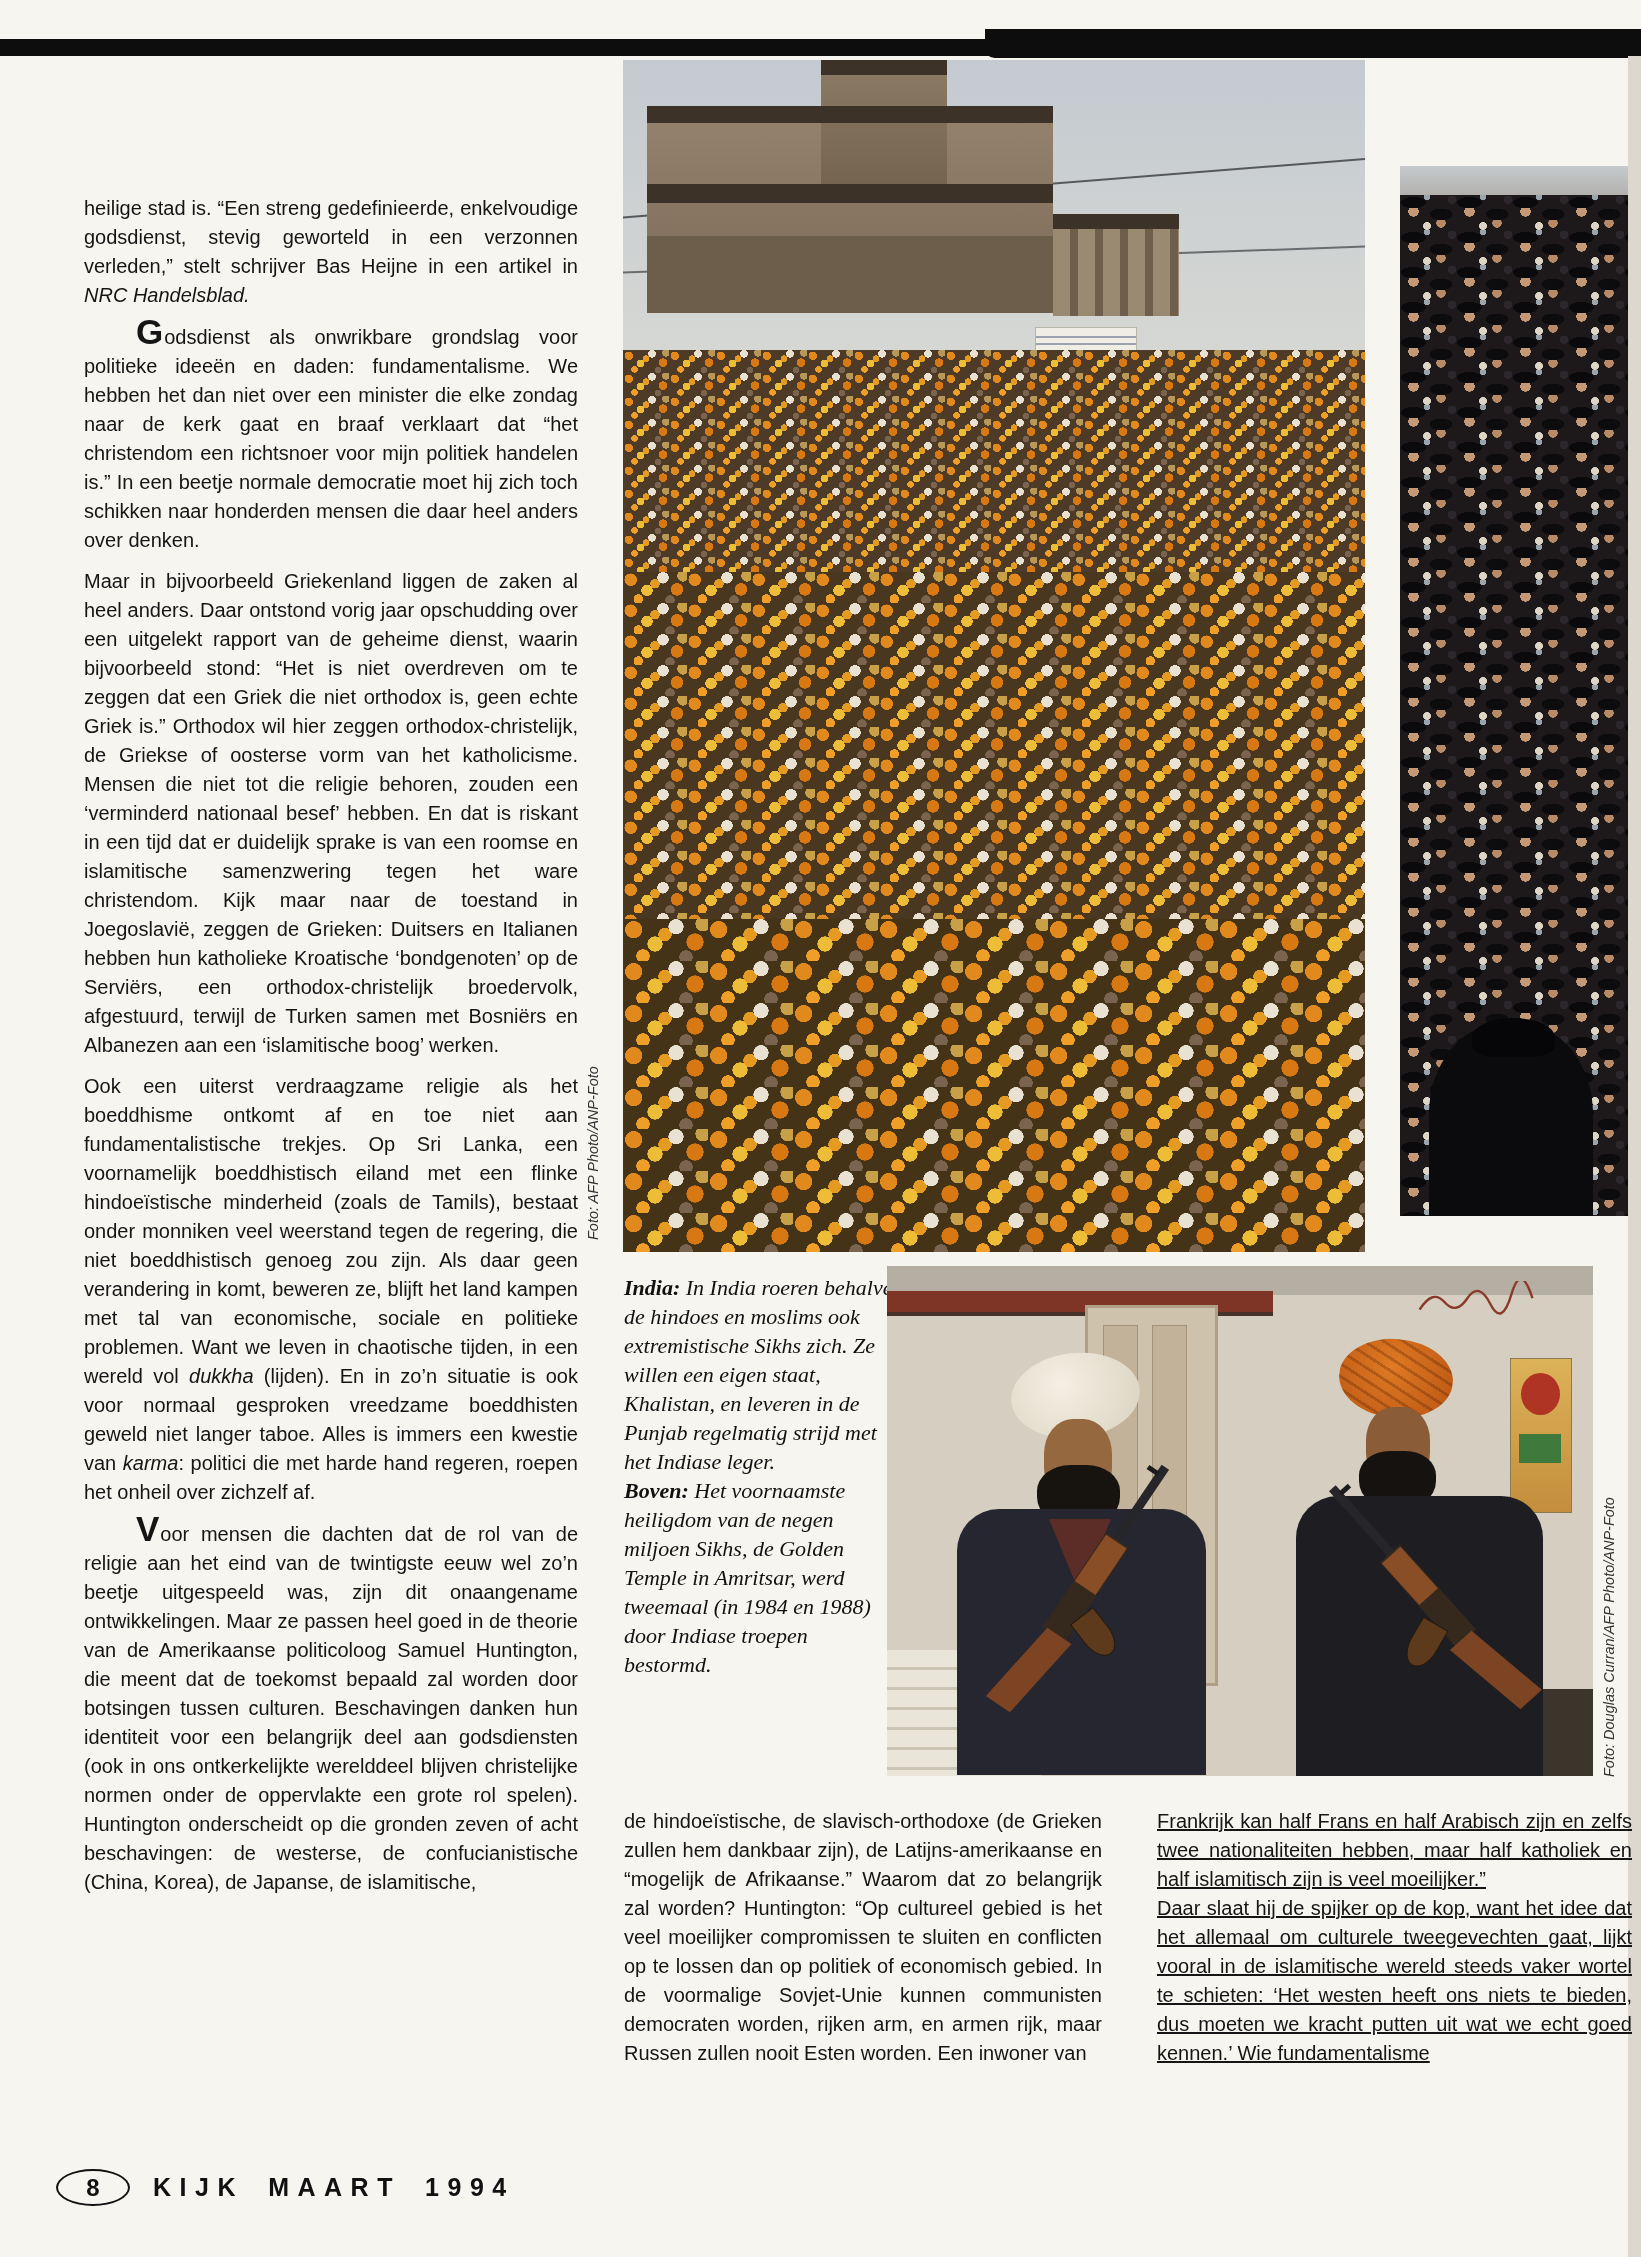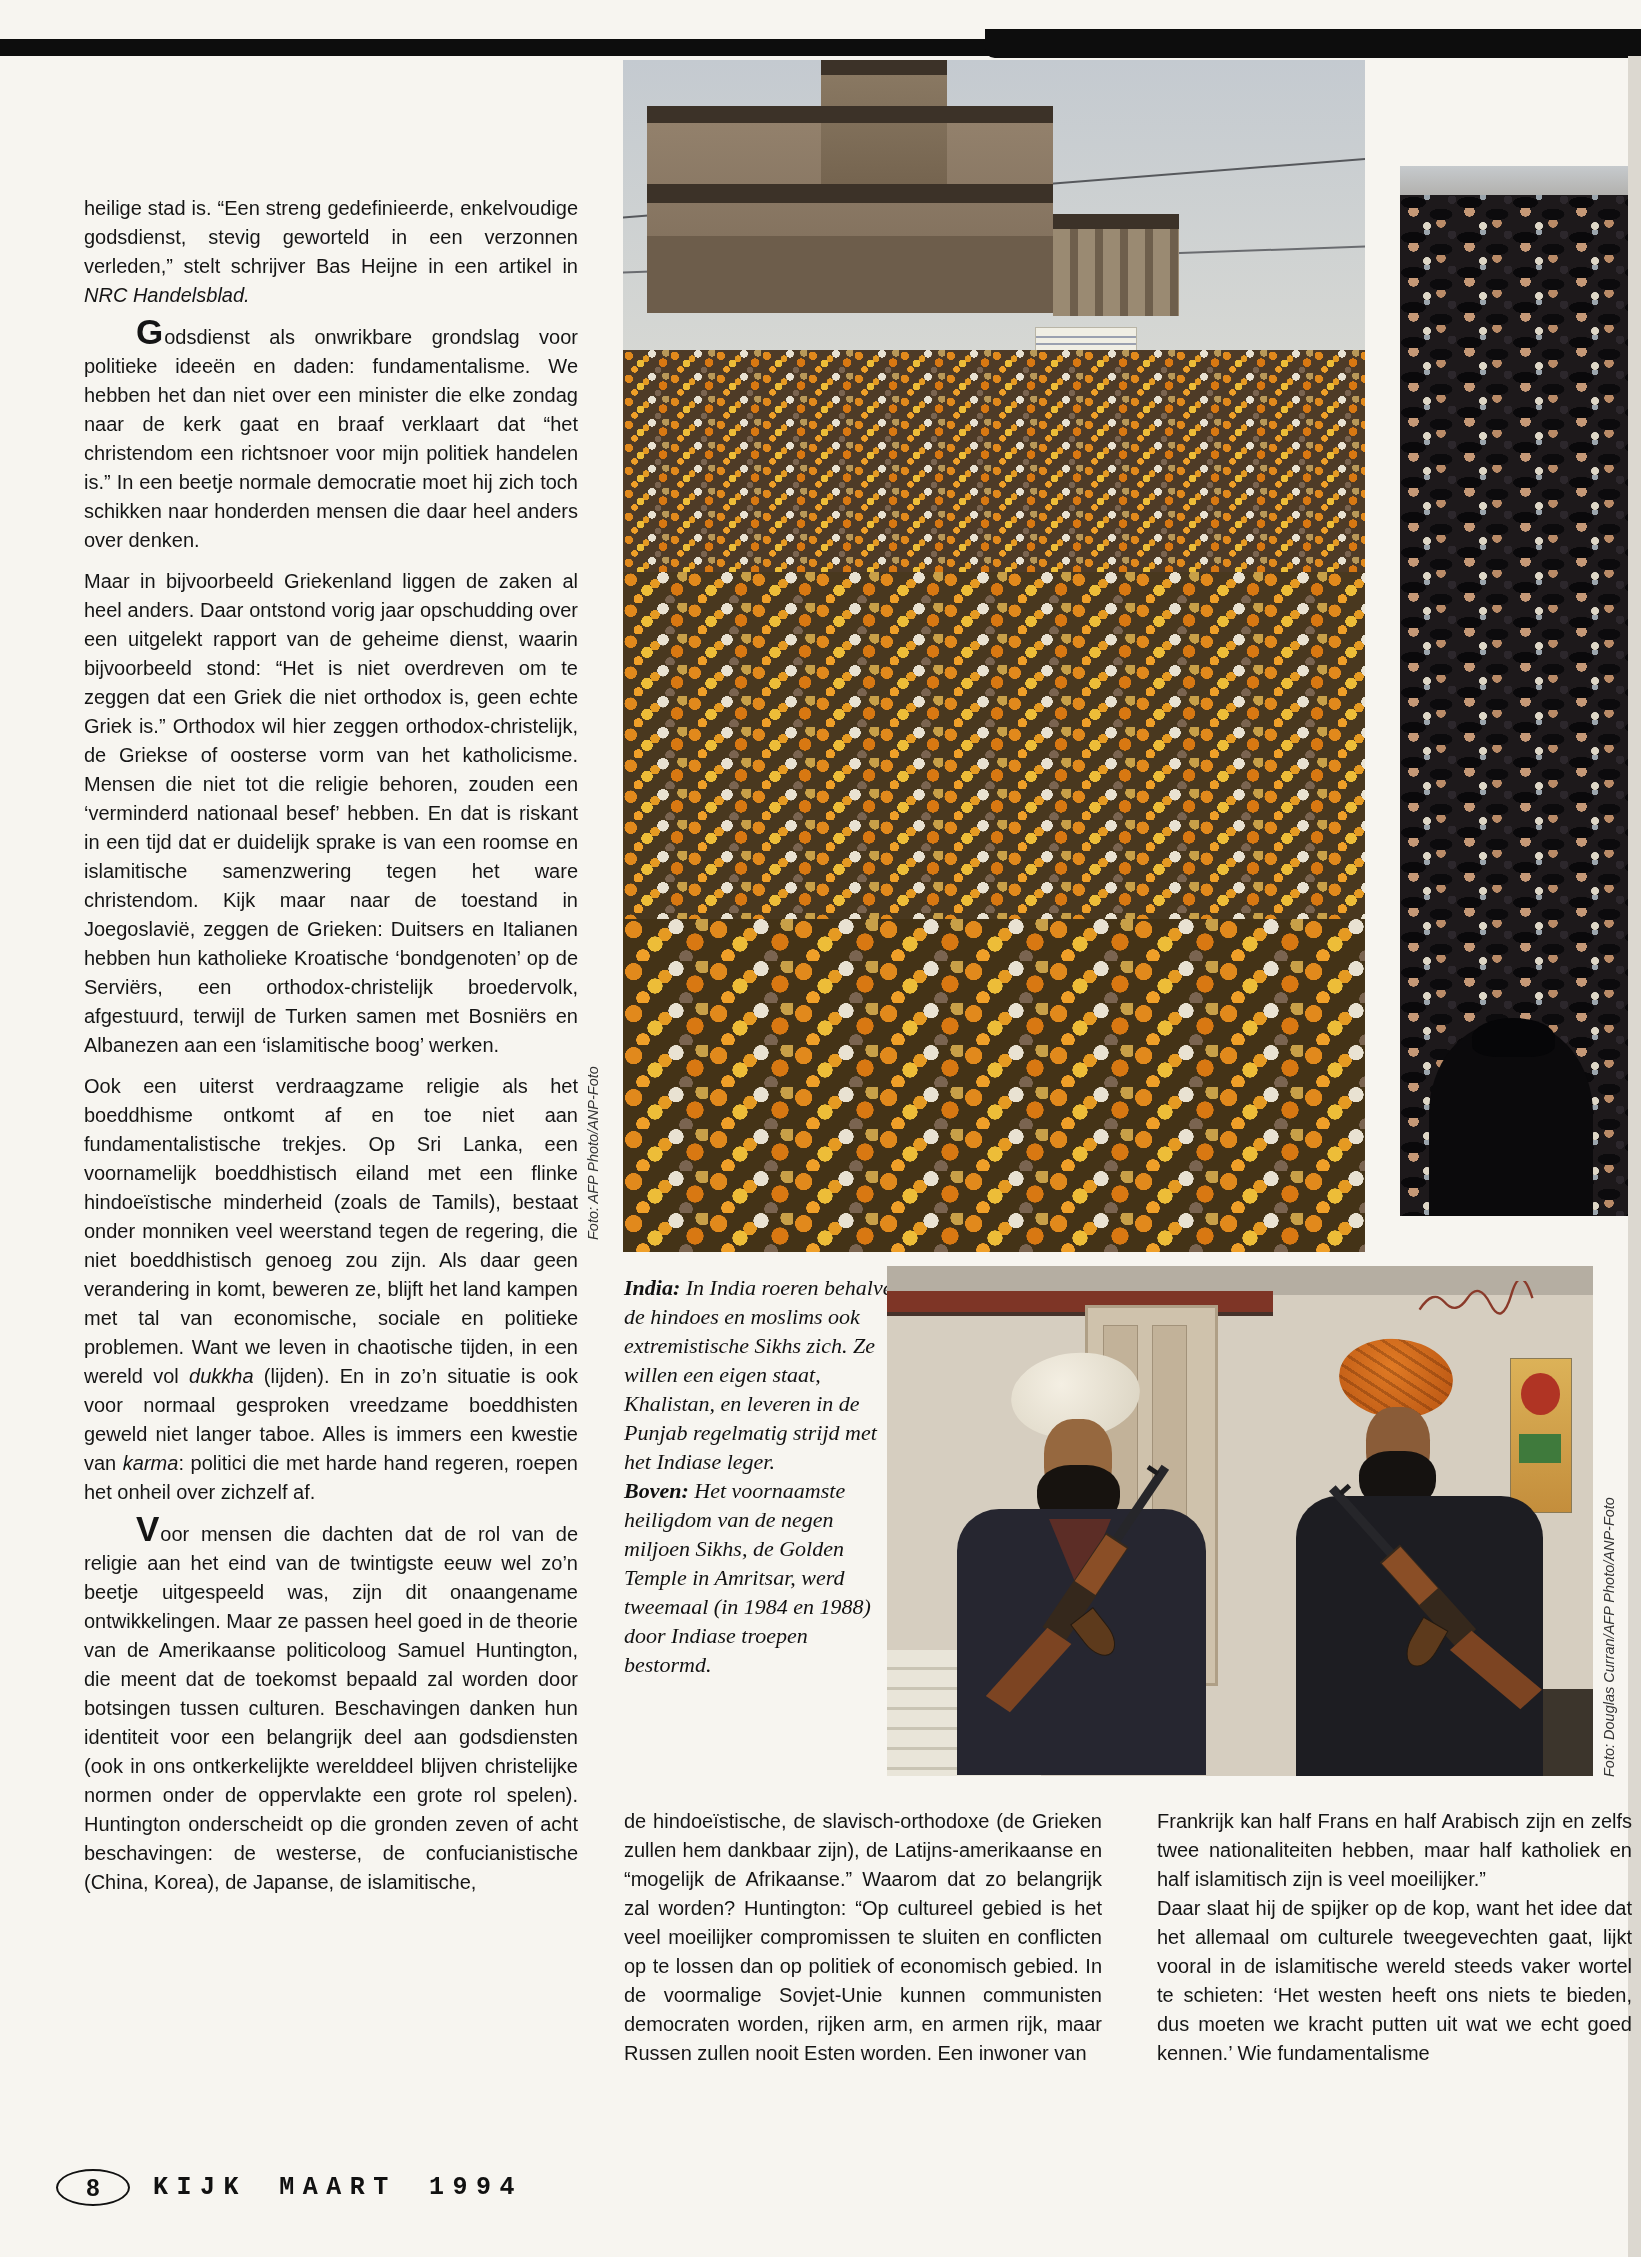--- a/index.html
+++ b/index.html
@@ -19,34 +19,34 @@
   .dropcap{font-weight:bold;font-size:35px;line-height:19.3px;letter-spacing:1px;}
   .it{font-style:italic;}
 
   .caption{position:absolute;left:624px;top:1273px;width:270px;
     font-family:"Liberation Serif",serif;font-style:italic;font-size:22px;line-height:29px;color:#111;}
   .caption b{font-weight:bold;}
 
   .midcol{position:absolute;left:624px;top:1807px;width:478px;
     font-size:20px;line-height:29px;color:#151515;text-align:justify;}
   .rightcol{position:absolute;left:1157px;top:1807px;width:475px;
-    font-size:20px;line-height:29px;color:#151515;text-align:justify;}
+    font-size:20px;line-height:29px;color:#151515;text-align:justify;text-decoration:underline;}
   .rightcol p, .midcol p{margin:0;}
 
   
   .vcredit{position:absolute;font-size:14.5px;font-style:italic;color:#333;
     transform:rotate(-90deg);transform-origin:0 0;white-space:nowrap;}
   .vcredit.c1{left:585px;top:1240px;width:193px;}
   .vcredit.c2{left:1601px;top:1777px;width:290px;}
 
   
   .footer{position:absolute;left:56px;top:2169px;display:flex;align-items:center;gap:23px;}
   .pagenum-oval{width:70px;height:33px;border:2.9px solid #111;border-radius:50%;
     display:flex;align-items:center;justify-content:center;font-weight:bold;font-size:24px;color:#111;}
-  .mag-title{font-weight:bold;font-size:25px;letter-spacing:0.34em;word-spacing:0.35em;color:#111;font-family:Liberation Mono, monospace;}
+  .mag-title{font-weight:bold;font-size:25px;letter-spacing:0.34em;word-spacing:0.35em;color:#111;}
 
   
   .photo-temple{position:absolute;left:623px;top:60px;width:742px;height:1192px;overflow:hidden;background:#4c3a28;}
   .pt-sky{position:absolute;left:0;top:0;width:100%;height:328px;background:linear-gradient(#c4cad0,#d8d9d4);}
   .pt-wire1{position:absolute;left:-39px;top:126px;width:850px;height:1.9px;background:#56585c;transform:rotate(-4.5deg);}
   .pt-wire2{position:absolute;left:-39px;top:198px;width:850px;height:1.9px;background:#6a6c70;transform:rotate(-2deg);}
   .pt-bldg{position:absolute;left:24px;top:60px;width:406px;height:193px;background:linear-gradient(#93816c,#7b6a57);}
   .pt-bldg-arches{position:absolute;left:24px;top:176px;width:406px;height:77px;
     background:#6d5d4b;background-image:repeating-linear-gradient(90deg,transparent 0 14.5px,#51born 0 0),repeating-linear-gradient(90deg,transparent 0 15.4px,#514435 15.4px 26px);}
   .pt-tower{position:absolute;left:198px;top:9.7px;width:126px;height:116px;background:linear-gradient(#8a7963,#75644f);}

